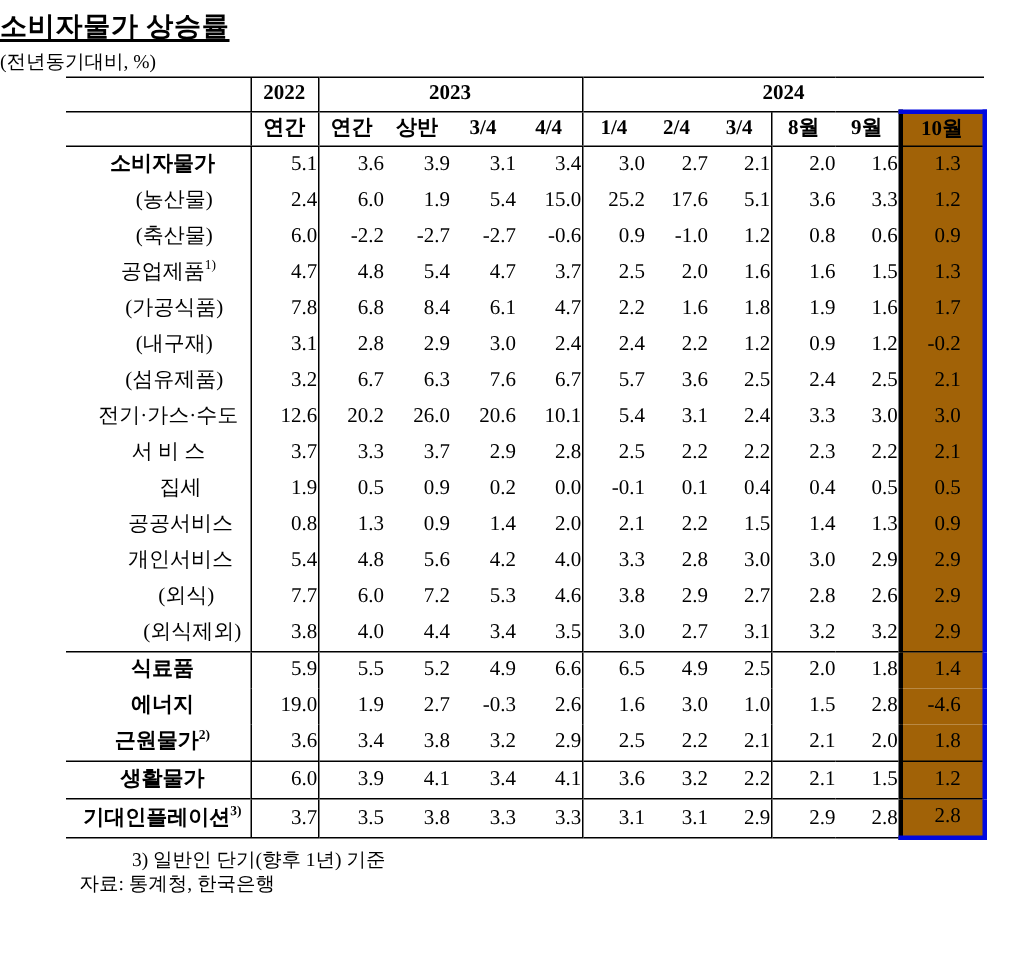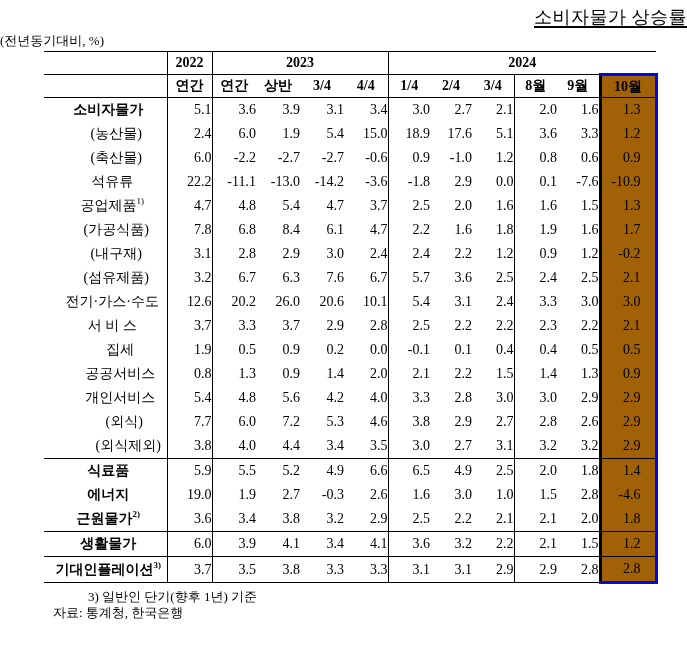--- a/index.html
+++ b/index.html
@@ -2,22 +2,22 @@
 <html><head>
 <meta charset="utf-8">
 <style>
   html,body { margin:0; padding:0; background:#fff; }
   .page {
     position:relative; width:687px; height:653px; background:#fff;
     font-family:"Liberation Serif","DejaVu Serif",serif; color:#000;
     overflow:hidden;
   }
   .title {
-    margin:0; padding-top:5px; text-align:right;
-    font-size:18px; font-weight:normal; letter-spacing:0.5px;
+    margin:0; padding-top:5px; text-align:left;
+    font-size:18px; font-weight:bold; letter-spacing:0.5px;
     text-decoration:underline; text-underline-offset:3px; text-decoration-thickness:1.5px;
   }
   .unit-note {
     width:676px; text-align:left; font-size:13px; margin-top:3px;
   }
   table.cpi {
     border-collapse:collapse; table-layout:fixed;
     margin-left:44px; margin-top:1px; font-size:14px;
   }
   table.cpi th, table.cpi td { padding:0; line-height:1; }
@@ -101,54 +101,40 @@
           <td class="">1.6</td>
           <td class="hl">1.3</td>
         </tr>
         <tr class="">
           <td class="c-label" style="padding-left: 22px;"><span>(농산물)</span></td>
           <td class="b-left">2.4</td>
           <td class="b-left">6.0</td>
           <td class="">1.9</td>
           <td class="">5.4</td>
           <td class="">15.0</td>
-          <td class="b-left">18.9</td>
+          <td class="b-left">25.2</td>
           <td class="">17.6</td>
           <td class="">5.1</td>
           <td class="b-left">3.6</td>
           <td class="">3.3</td>
           <td class="hl">1.2</td>
         </tr>
         <tr class="">
           <td class="c-label" style="padding-left: 22px;"><span>(축산물)</span></td>
           <td class="b-left">6.0</td>
           <td class="b-left">-2.2</td>
           <td class="">-2.7</td>
           <td class="">-2.7</td>
           <td class="">-0.6</td>
           <td class="b-left">0.9</td>
           <td class="">-1.0</td>
           <td class="">1.2</td>
           <td class="b-left">0.8</td>
           <td class="">0.6</td>
           <td class="hl">0.9</td>
-        </tr>
-        <tr class="">
-          <td class="c-label" style="padding-left: 14px;"><span>석유류</span></td>
-          <td class="b-left">22.2</td>
-          <td class="b-left">-11.1</td>
-          <td class="">-13.0</td>
-          <td class="">-14.2</td>
-          <td class="">-3.6</td>
-          <td class="b-left">-1.8</td>
-          <td class="">2.9</td>
-          <td class="">0.0</td>
-          <td class="b-left">0.1</td>
-          <td class="">-7.6</td>
-          <td class="hl">-10.9</td>
         </tr>
         <tr class="">
           <td class="c-label" style="padding-left: 14px;"><span>공업제품</span><sup>1)</sup></td>
           <td class="b-left">4.7</td>
           <td class="b-left">4.8</td>
           <td class="">5.4</td>
           <td class="">4.7</td>
           <td class="">3.7</td>
           <td class="b-left">2.5</td>
           <td class="">2.0</td>

